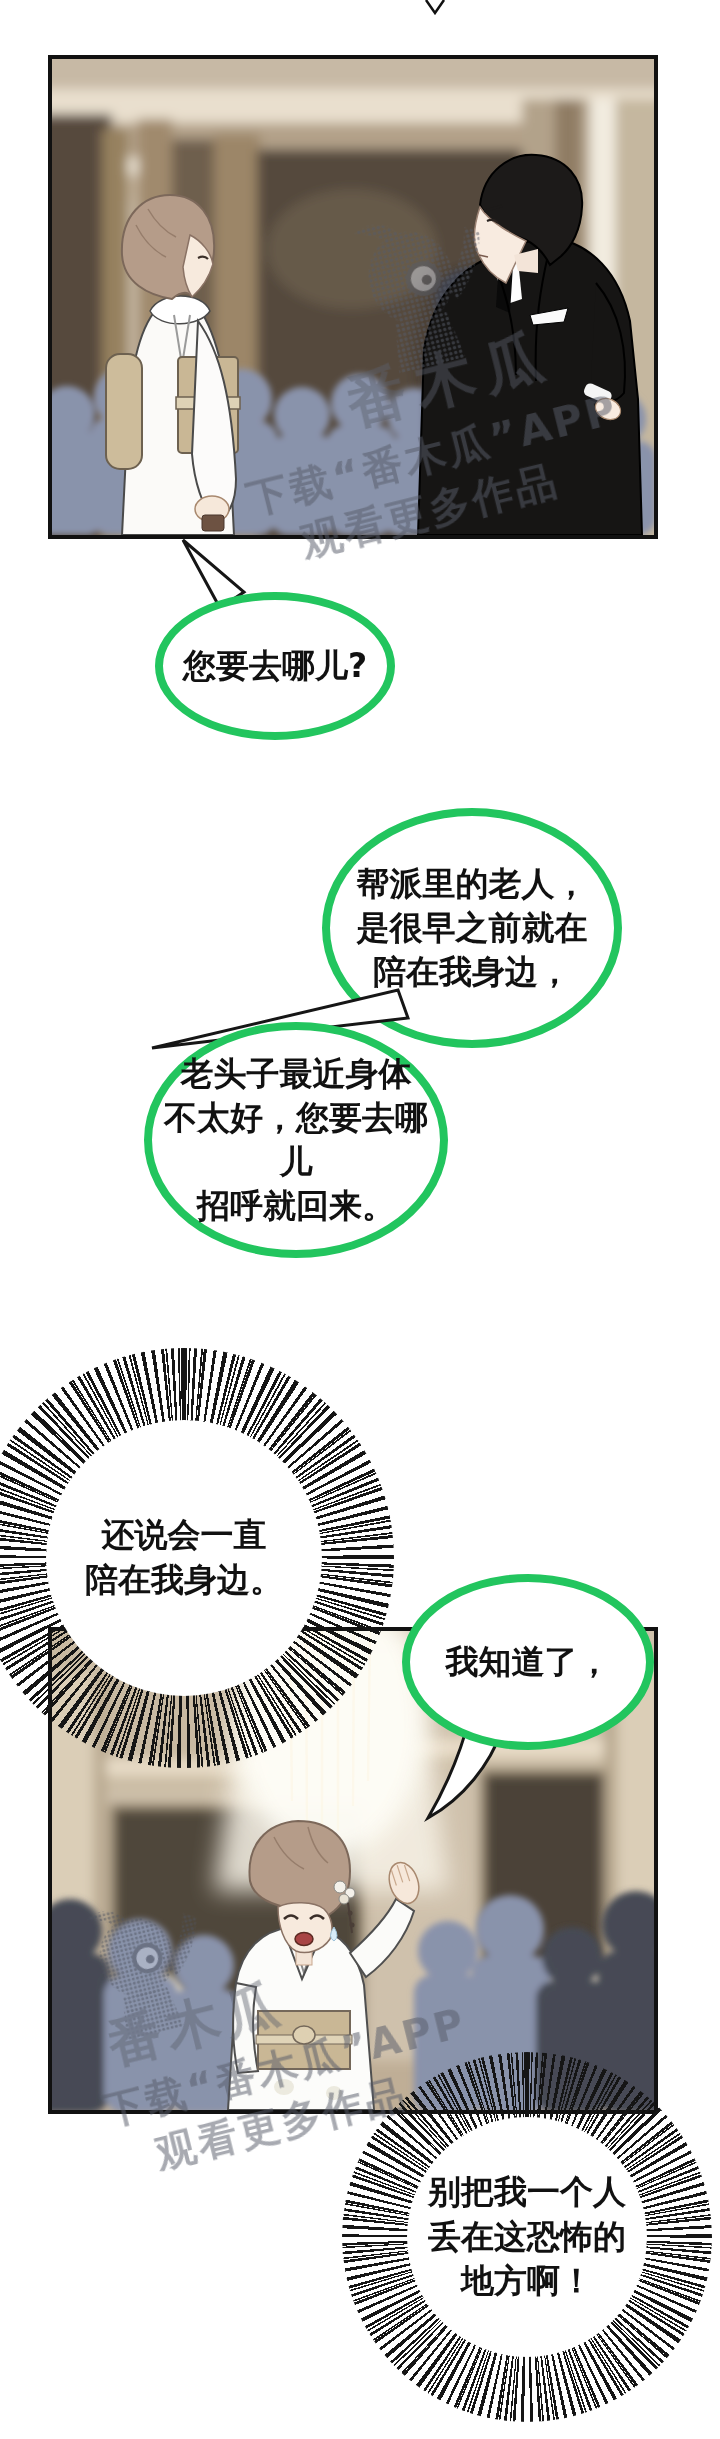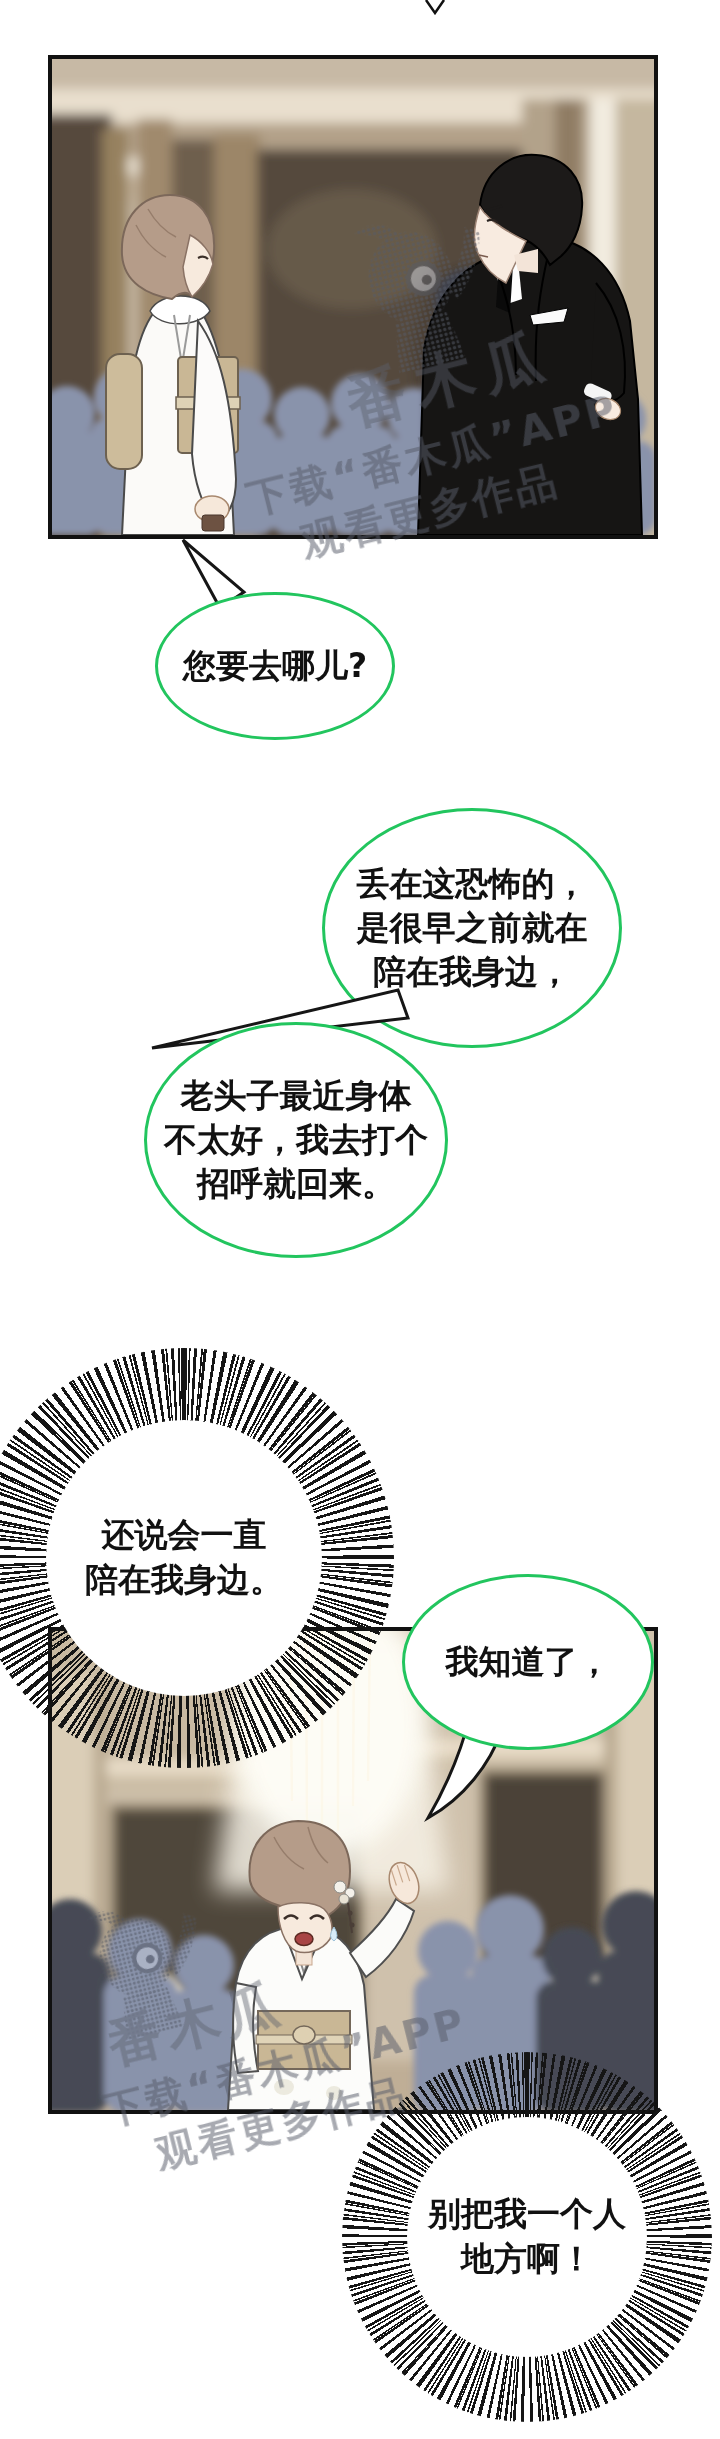--- a/index.html
+++ b/index.html
@@ -2,21 +2,21 @@
 <html><head>
 <meta charset="utf-8">
 <style>
   html,body{margin:0;padding:0;background:#ffffff;}
   .page{position:relative;width:720px;height:2439px;background:#ffffff;overflow:hidden;
         font-family:"DejaVu Sans", sans-serif;color:#111;}
   .panel{position:absolute;border:4px solid #111;box-sizing:border-box;overflow:hidden;background:#c7b9a5;z-index:1;}
   #panel1{left:48px;top:55px;width:610px;height:484px;}
   #panel2{left:48px;top:1627px;width:610px;height:487px;}
   .panel svg{display:block;width:100%;height:100%;}
-  .bubble{position:absolute;background:#fff;border:3px solid #22c55e;border-radius:50%;
+  .bubble{position:absolute;background:#fff;border:8px solid #22c55e;border-radius:50%;
           display:flex;align-items:center;justify-content:center;text-align:center;
           font-weight:700;z-index:5;box-sizing:border-box;}
   .bubble .txt{line-height:1.33;}
   #bubble1{left:155px;top:592px;width:240px;height:148px;font-size:33px;}
   #bubble2{left:322px;top:808px;width:300px;height:240px;font-size:33px;}
   #bubble3{left:144px;top:1022px;width:304px;height:236px;font-size:33px;}
   #bubble4{left:402px;top:1574px;width:252px;height:176px;font-size:33px;z-index:6;}
   .tail{position:absolute;z-index:5;}
   .burst{position:absolute;border-radius:50%;z-index:6;
     background:
@@ -176,32 +176,32 @@
 
   <svg class="tail" style="left:170px;top:532px;width:84px;height:84px;">
     <path d="M13,8 L50,76 L74,60 Z" fill="#fff" stroke="#161616" stroke-width="3"></path>
   </svg>
   <div class="bubble" id="bubble1">
     <div class="txt"><span>您要去哪儿?</span></div>
   </div>
 
   <div class="bubble" id="bubble2">
     <div class="txt">
-      <div>丢在这恐怖的，</div>
+      <div>帮派里的老人，</div>
       <div>是很早之前就在</div>
       <div>陪在我身边，</div>
     </div>
   </div>
   <svg class="tail" style="left:140px;top:980px;width:280px;height:80px;">
     <path d="M12,68 L258,10 L268,38 Z" fill="#fff" stroke="#161616" stroke-width="3"></path>
   </svg>
   <div class="bubble" id="bubble3">
     <div class="txt">
       <div>老头子最近身体</div>
-      <div>不太好，我去打个</div>
+      <div>不太好，您要去哪儿</div>
       <div>招呼就回来。</div>
     </div>
   </div>
 
   <div class="burst" id="burst1">
     <div class="disc"></div>
     <div class="txt">
       <div>
         <div>还说会一直</div>
         <div>陪在我身边。</div>
@@ -344,18 +344,19 @@
     <div class="txt">
       <div>我知道了，</div>
     </div>
   </div>
 
   <div class="burst" id="burst2">
     <div class="disc"></div>
     <div class="txt">
       <div>
         <div>别把我一个人</div>
+        <div>丢在这恐怖的</div>
         <div>地方啊！</div>
       </div>
     </div>
   </div>
 
 </div>
 
 </body></html>

